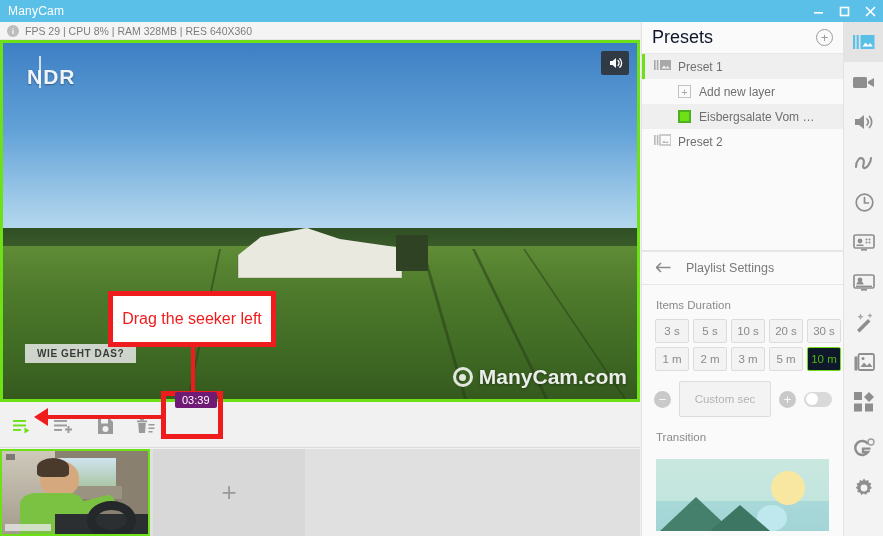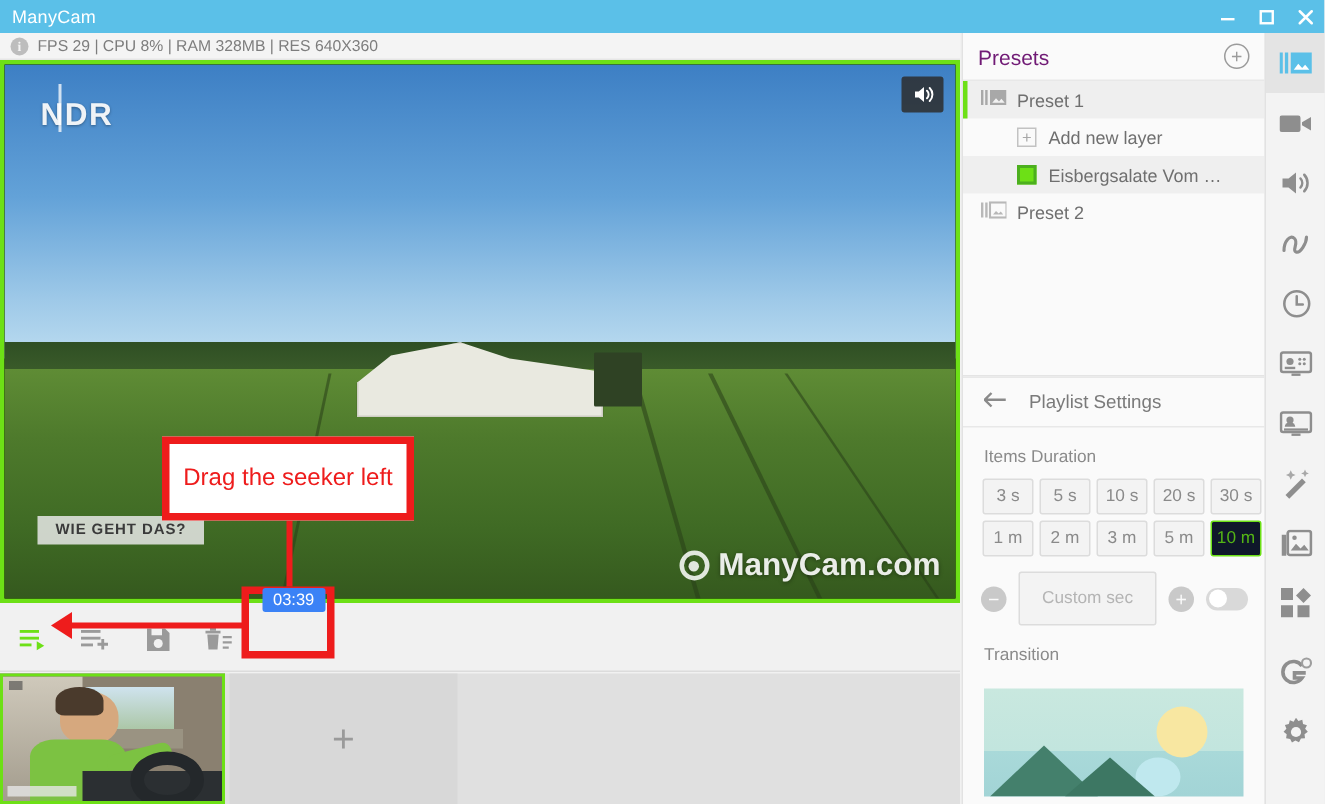--- a/index.html
+++ b/index.html
@@ -125,21 +125,21 @@
     position:absolute; left:44px; top:415px; width:118px; height:4px;
     background:#ee1c1c; z-index:31;
   }
   .arrow-head {
     position:absolute; left:34px; top:408px; width:0; height:0; z-index:31;
     border-top:9px solid transparent; border-bottom:9px solid transparent;
     border-right:14px solid #ee1c1c;
   }
   .seek-tooltip {
     position:absolute; left:175px; top:392px; z-index:32;
-    background:#3b82f6; color:#fff; font-size:11px;
+    background:#701a75; color:#fff; font-size:11px;
     padding:2px 7px; border-radius:2px;
   }
 
   
   .playerbar {
     position:absolute; left:0; top:402px; width:640px; height:46px;
     background:#f1f1f1; border-bottom:1px solid #dcdcdc;
   }
   .pl-icons { position:absolute; left:12px; top:14px; display:flex; gap:19px; }
   .pl-icon { width:22px; height:20px; display:flex; align-items:center; justify-content:center; }
@@ -181,21 +181,21 @@
 
   
   .rpanel {
     position:absolute; left:641px; top:22px; width:202px; height:514px;
     background:#fafafa; border-left:1px solid #e2e2e2;
   }
   .rp-head {
     height:32px; display:flex; align-items:center; padding:0 10px;
     border-bottom:1px solid #e8e8e8;
   }
-  .rp-head .lbl { font-size:14px; color:#701a75; }
+  .rp-head .lbl { font-size:18px; color:#0f172a; }
   .plus-circle {
     margin-left:auto; width:17px; height:17px; border-radius:50%;
     border:1.5px solid #9b9b9b; color:#9b9b9b; font-size:13px; line-height:13px;
     display:flex; align-items:center; justify-content:center;
   }
   .preset-row {
     height:25px; display:flex; align-items:center; gap:7px; padding-left:12px;
     font-size:12px; color:#6f6f6f; position:relative;
   }
   .preset-row.active { background:#efefef; }

